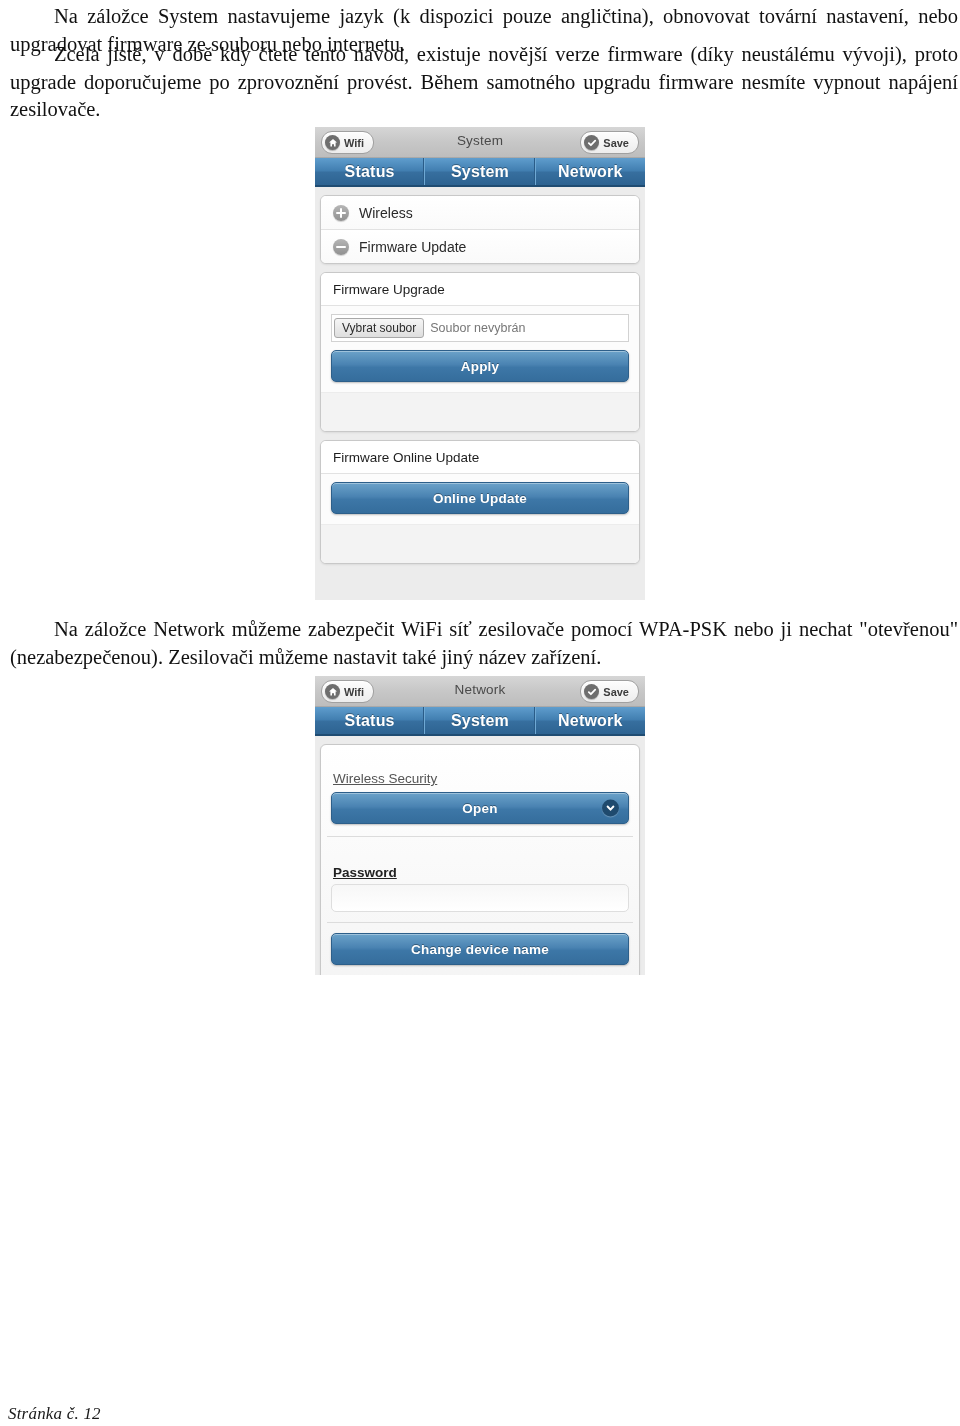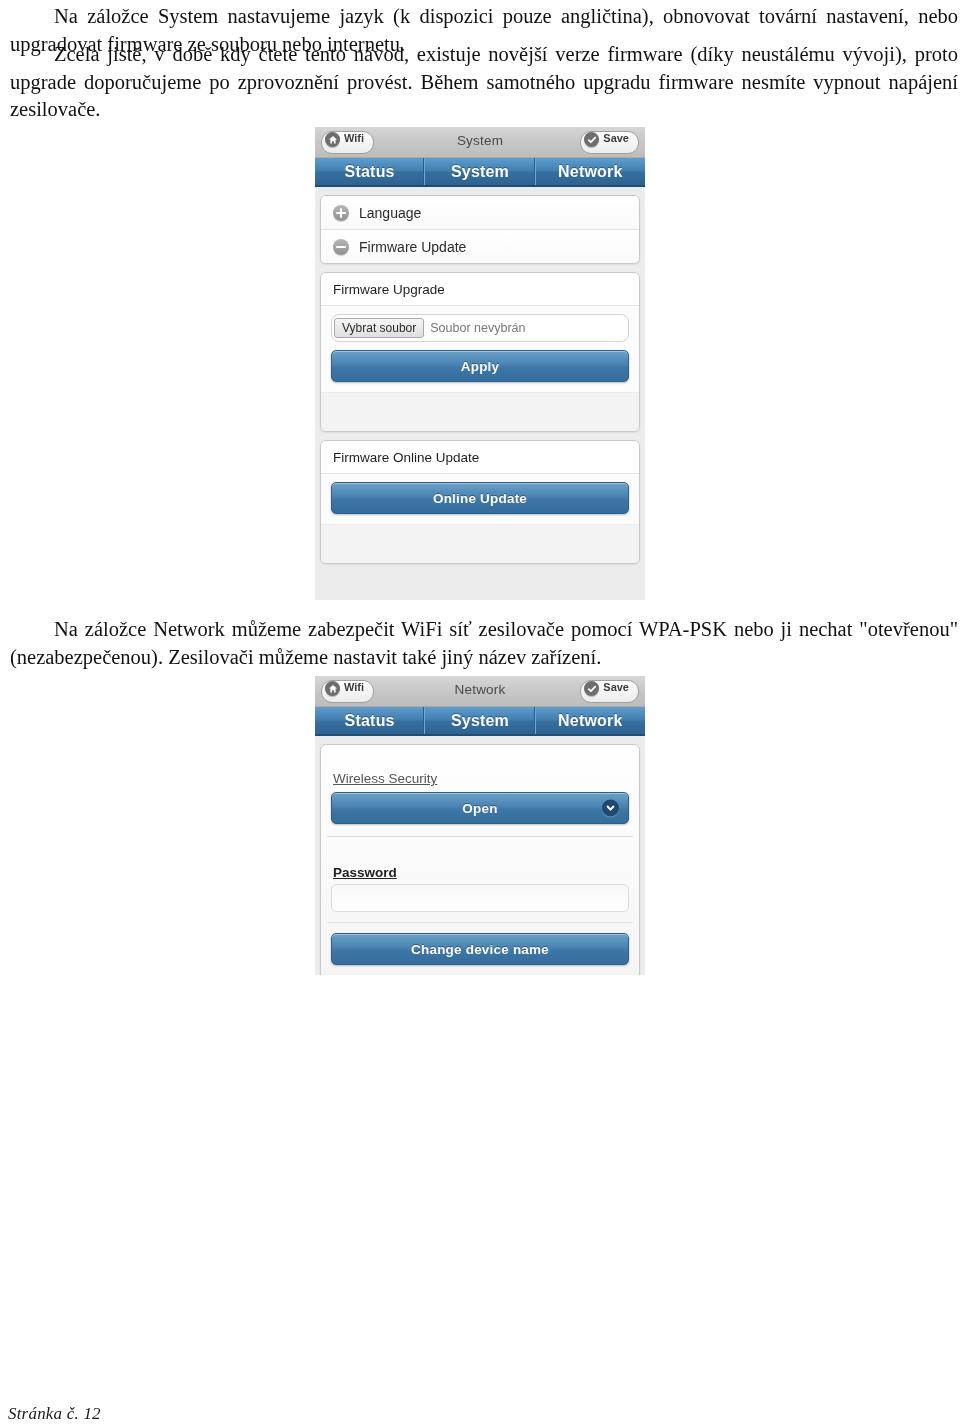--- a/index.html
+++ b/index.html
@@ -75,20 +75,21 @@
     font-size: 13.5px;
     color: #4a4a4a;
     font-weight: normal;
     letter-spacing: .2px;
   }
   .pill-btn {
     position: absolute;
     top: 4px;
     height: 21px;
     display: flex;
+    align-items: center;
     gap: 4px;
     padding: 0 9px 0 3px;
     border-radius: 11px;
     background: linear-gradient(to bottom, #fdfdfd 0%, #ededed 100%);
     border: 1px solid #a0a0a0;
     box-shadow: 0 1px 0 rgba(255,255,255,.8) inset;
     font-size: 11px;
     font-weight: bold;
     color: #3c3c3c;
   }
@@ -187,21 +188,21 @@
   }
   .sec-pad { padding: 8px 10px 10px 10px; background: #fcfcfc; }
   .sec-filler { height: 38px; background: #f3f3f3; border-top: 1px solid #ececec; }
 
   .file-input-row {
     display: flex;
     align-items: center;
     height: 26px;
     background: #ffffff;
     border: 1px solid #d2d2d2;
-    border-radius: 8px;
+    border-radius: 0;
     margin: 0 0 8px 0;
     overflow: hidden;
   }
   .file-btn {
     font-size: 12px;
     color: #2b2b2b;
     background: linear-gradient(to bottom, #f6f6f6, #dedede);
     border: 1px solid #a8a8a8;
     border-radius: 3px;
     padding: 2px 7px;
@@ -310,21 +311,21 @@
       <span>System</span>
     </div>
     <div class="dev-tab">
       <span>Network</span>
     </div>
   </div>
 
   <div class="dev-card">
     <div class="acc-row">
       <span class="pm-icon"></span>
-      <span class="acc-label">Language</span>
+      <span class="acc-label">Wireless</span>
     </div>
     <div class="acc-row">
       <span class="pm-icon minus"></span>
       <span class="acc-label">Firmware Update</span>
     </div>
   </div>
 
   <div class="dev-card">
     <div class="sec-head">Firmware Upgrade</div>
     <div class="sec-pad">

